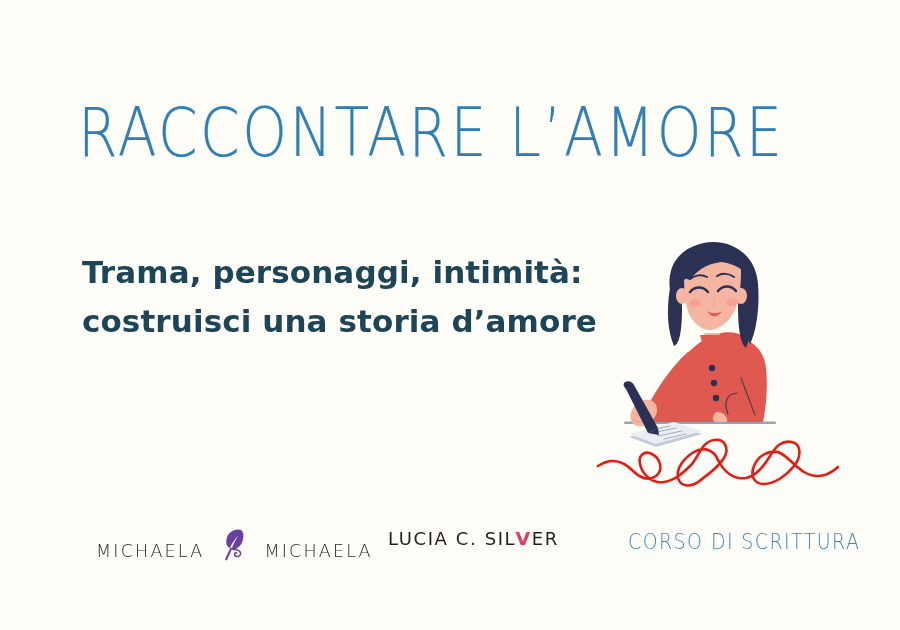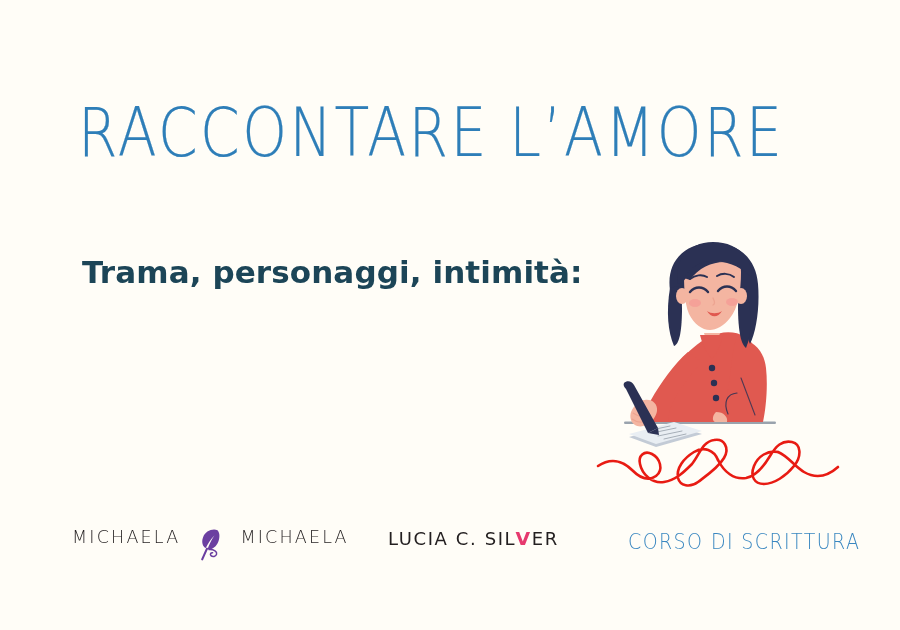--- a/index.html
+++ b/index.html
@@ -40,22 +40,22 @@
   }
   .subtitle .ln{display:block;white-space:nowrap;}
 
   
   .footer{
     position:absolute;
     left:0; right:0; top:515px;
     height:60px;
   }
   .logo-michaela{
-    position:absolute; left:72px; top:12px;
-    display:flex; align-items:flex-start; gap:12px;
+    position:absolute; left:96px; top:12px;
+    display:flex; align-items:flex-end; gap:12px;
     white-space:nowrap;
   }
   .logo-michaela .word{
     font-family:"DejaVu Sans", sans-serif;
     font-size:17.5px;
     font-weight:300;
     letter-spacing:2.2px;
     color:#231F20;
   }
   .quill{
@@ -103,20 +103,21 @@
 </style>
 </head>
 <body>
 
 <div class="canvas">
 
   <div class="title">RACCONTARE L’AMORE</div>
 
   <div class="subtitle">
     <span class="ln">Trama, personaggi, intimità:</span>
+    <span class="ln">costruisci una storia d’amore</span>
   </div>
 
   <div class="illustration">
     <svg viewBox="0 0 250 270" xmlns="http://www.w3.org/2000/svg" aria-hidden="true">
 
       <rect x="28" y="189.5" width="152" height="2.6" rx="1.3" fill="#9AA3AD"></rect>
 
       <g>
 
         <path d="M113 105

